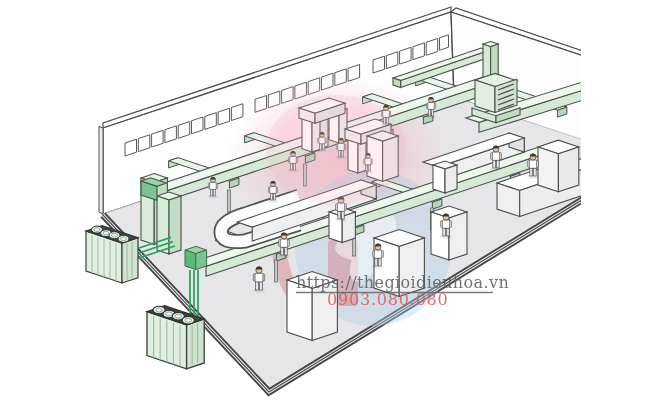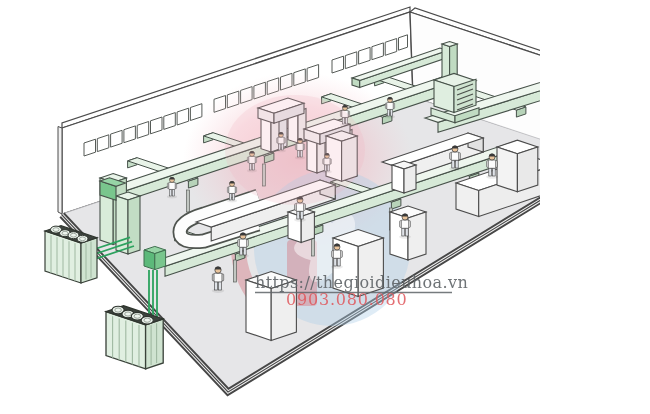--- a/index.html
+++ b/index.html
@@ -1,17 +1,17 @@
 <!DOCTYPE html>
 <html><head>
 <meta charset="utf-8">
 <style>
   html,body{margin:0;padding:0;background:#ffffff;}
   .stage{position:relative;width:540px;height:414px;background:#ffffff;overflow:hidden;
-         font-family:"DejaVu Serif", serif;}
+         font-family:"DejaVu Serif", serif;margin-left:41px;}
   svg{display:block;}
   text{font-family:"DejaVu Serif", serif;}
   .wm-url{font-size:16px;fill:#5f6468;opacity:.9;letter-spacing:.4px;}
   .wm-phone{font-size:16px;fill:#e0575c;opacity:.85;letter-spacing:.8px;}
 </style>
 </head>
 <body>
 
 <div class="stage">
 <svg width="650" height="414" viewBox="0 0 650 414">

